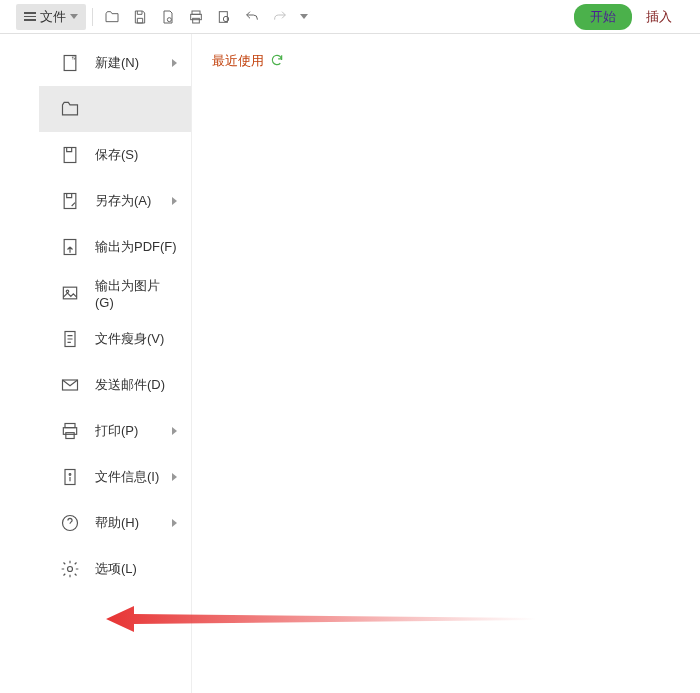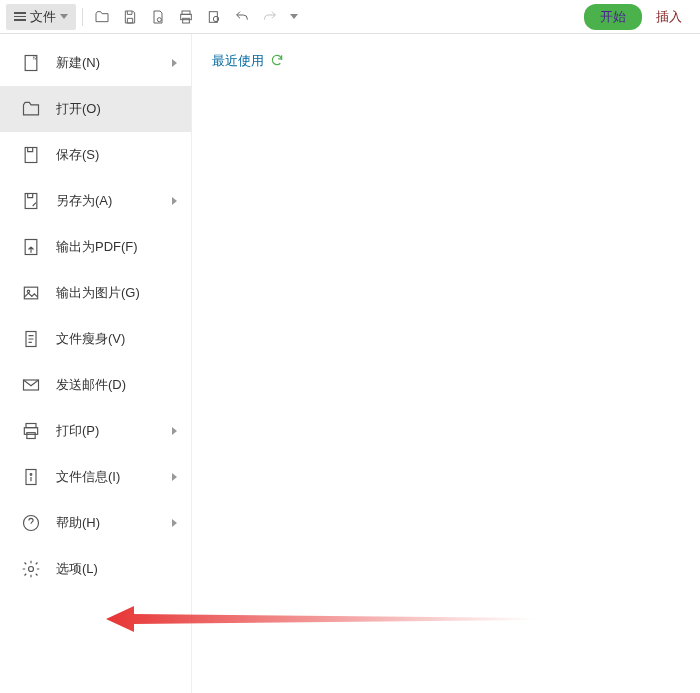--- a/index.html
+++ b/index.html
@@ -10,21 +10,21 @@
     background: #fff;
     width: 700px;
     height: 693px;
     overflow: hidden;
     position: relative;
   }
   .toolbar {
     height: 34px;
     display: flex;
     align-items: center;
-    padding: 0 6px;
+    padding: 0 16px;
     border-bottom: 1px solid #e0e0e0;
     gap: 2px;
     text-align: center;
   }
   .file-btn {
     display: flex;
     align-items: center;
     background: #e4e4e4;
     padding: 4px 8px;
     border-radius: 2px;
@@ -82,20 +82,21 @@
     padding-top: 6px;
     background: #fff;
   }
   .menu-item {
     height: 46px;
     display: flex;
     align-items: center;
     padding: 0 14px 0 20px;
     cursor: pointer;
     position: relative;
+    margin-left: 39px;
   }
   .menu-item.active {
     background: #eaeaea;
   }
   .menu-item .icon {
     width: 22px; height: 22px;
     margin-right: 14px;
     display: flex; align-items: center; justify-content: center;
     color: #555;
   }
@@ -115,21 +116,21 @@
     border-left: 5px solid #999;
   }
   .content {
     flex: 1;
     padding: 18px 20px;
     position: relative;
   }
   .recent {
     display: flex;
     align-items: center;
-    color: #0369a1;
+    color: #c2410c;
     font-size: 13px;
     gap: 6px;
   }
   .refresh-icon svg { width: 14px; height: 14px; stroke: #4bb14b; fill: none; stroke-width: 2; }
   .arrow-svg {
     position: absolute;
     left: 106px;
     top: 602px;
     width: 430px;
     height: 34px;
@@ -210,21 +211,20 @@
       <span class="label">新建(N)</span>
       <span class="chevron"></span>
     </div>
 
     <div class="menu-item active">
       <span class="icon">
         <svg viewBox="0 0 24 24">
             <path d="M3 7l2-3h5l2 3h9v12H3z"></path>
           </svg>
       </span>
-      <span class="label">打开(O)</span>
     </div>
 
     <div class="menu-item">
       <span class="icon">
         <svg viewBox="0 0 24 24">
             <rect x="5" y="3" width="14" height="18"></rect>
             <path d="M8 3v5h6V3"></path>
           </svg>
       </span>
       <span class="label">保存(S)</span>

